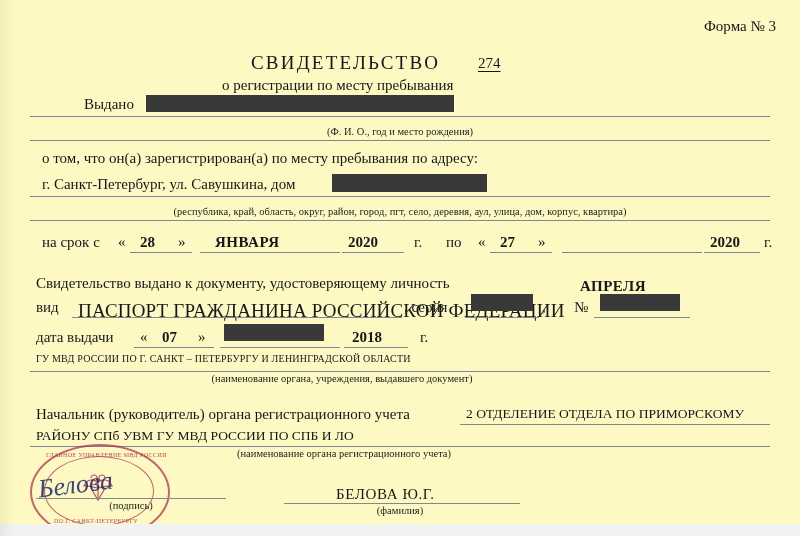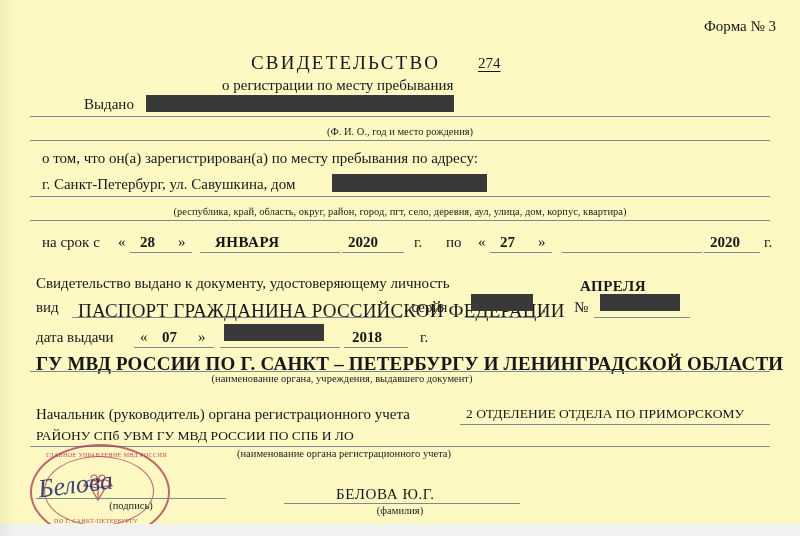--- a/index.html
+++ b/index.html
@@ -182,21 +182,21 @@
   <div class="txt lbl" style="top:329px; left:140px;">«</div>
   <div class="txt lbl" style="top:329px; left:162px; font-weight:bold;">07</div>
   <div class="txt lbl" style="top:329px; left:198px;">»</div>
   <div class="line" style="left:134px; top:347px; width:80px;"></div>
   <div class="redact" style="left:224px; top:324px; width:100px; height:17px;"></div>
   <div class="line" style="left:220px; top:347px; width:120px;"></div>
   <div class="txt lbl" style="top:329px; left:352px; font-weight:bold;">2018</div>
   <div class="line" style="left:344px; top:347px; width:64px;"></div>
   <div class="txt lbl" style="top:329px; left:420px;">г.</div>
 
-  <div class="txt" style="top:353px; left:36px; font-size:19px; letter-spacing:.2px;font-weight:bold;">ГУ  МВД  РОССИИ  ПО  Г. САНКТ – ПЕТЕРБУРГУ  И  ЛЕНИНГРАДСКОЙ ОБЛАСТИ</div>
+  <div class="txt" style="top:353px; left:36px; font-size:10px; letter-spacing:.2px;">ГУ  МВД  РОССИИ  ПО  Г. САНКТ – ПЕТЕРБУРГУ  И  ЛЕНИНГРАДСКОЙ ОБЛАСТИ</div>
   <div class="line" style="left:30px; top:371px; width:740px;"></div>
   <div class="small-center" style="left:0; top:373px; width:684px;">(наименование органа, учреждения, выдавшего документ)</div>
 
   <div class="txt lbl" style="top:406px; left:36px;">Начальник (руководитель) органа регистрационного учета</div>
   <div class="txt" style="top:406px; left:466px; font-size:13.5px;">2 ОТДЕЛЕНИЕ ОТДЕЛА  ПО ПРИМОРСКОМУ</div>
   <div class="line" style="left:460px; top:424px; width:310px;"></div>
   <div class="txt" style="top:428px; left:36px; font-size:13.5px;">РАЙОНУ СПб УВМ  ГУ  МВД РОССИИ  ПО СПБ  И  ЛО</div>
   <div class="line" style="left:30px; top:446px; width:740px;"></div>
   <div class="small-center" style="left:2px; top:448px; width:684px;">(наименование органа регистрационного учета)</div>
 

